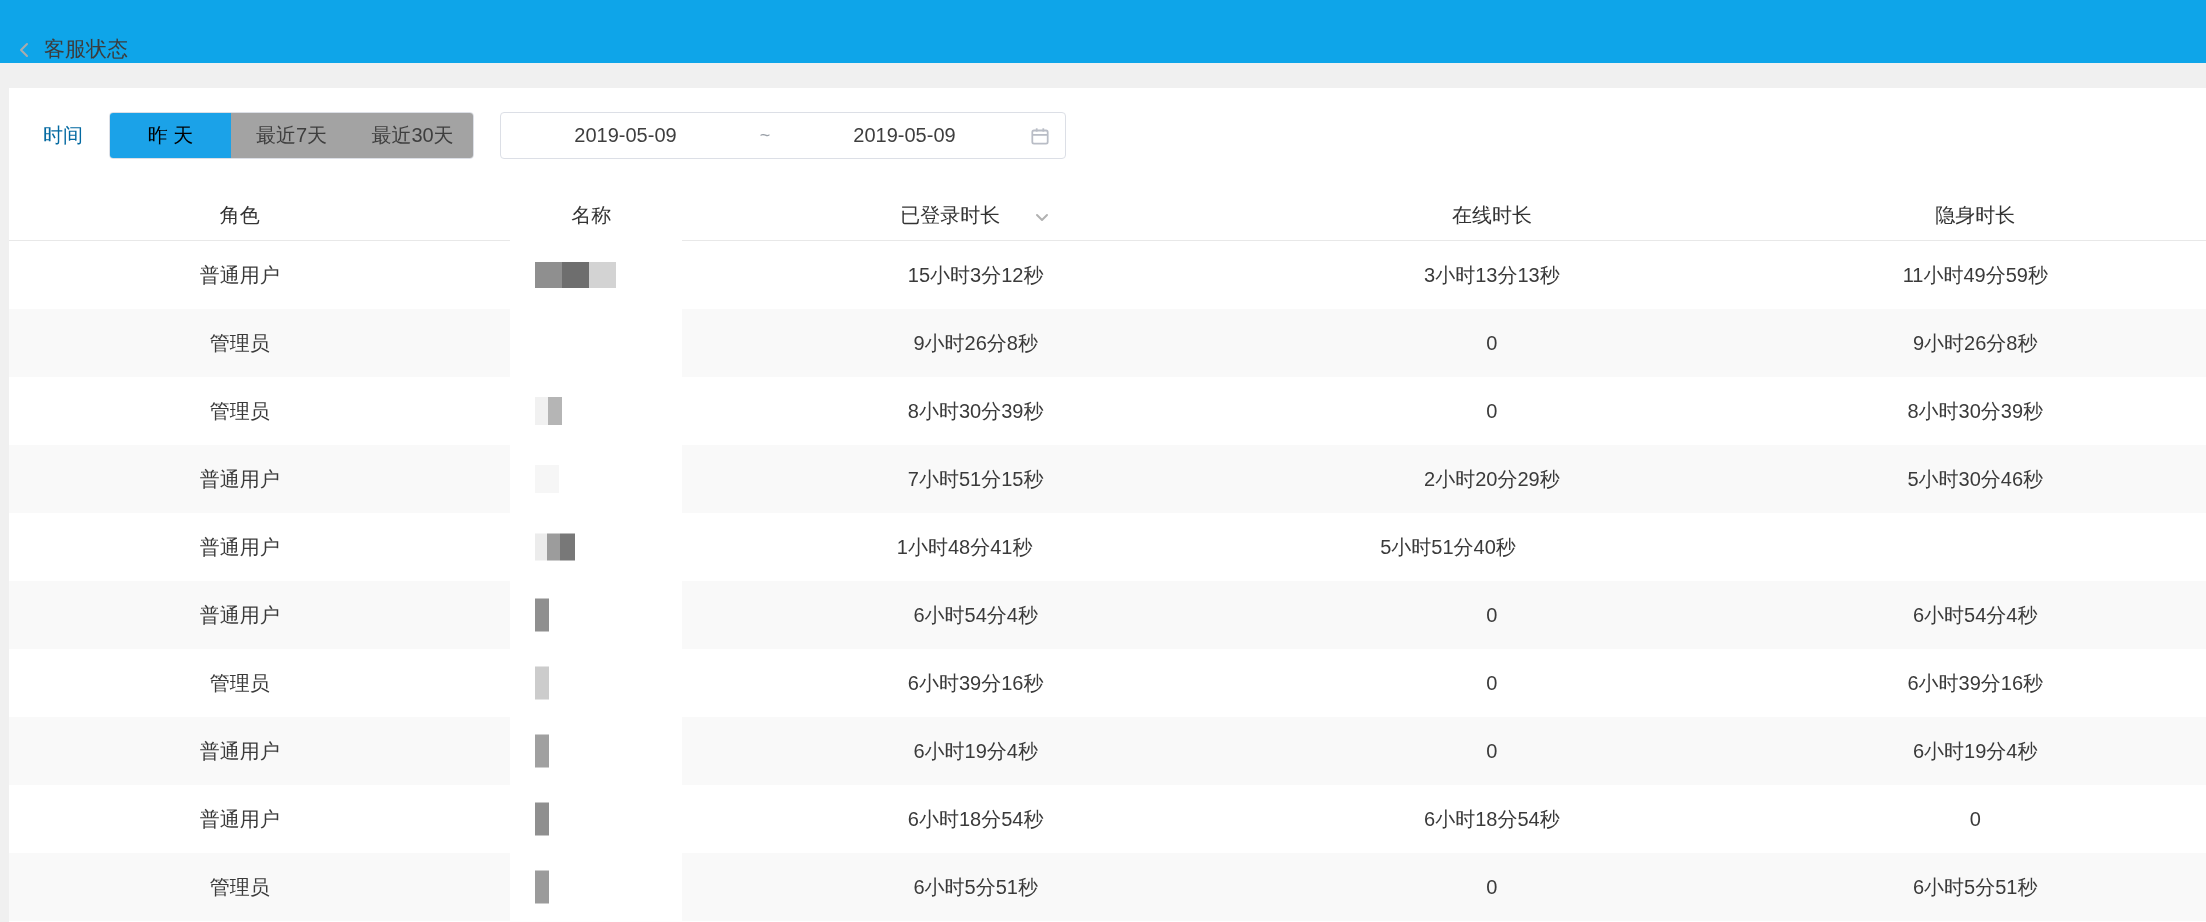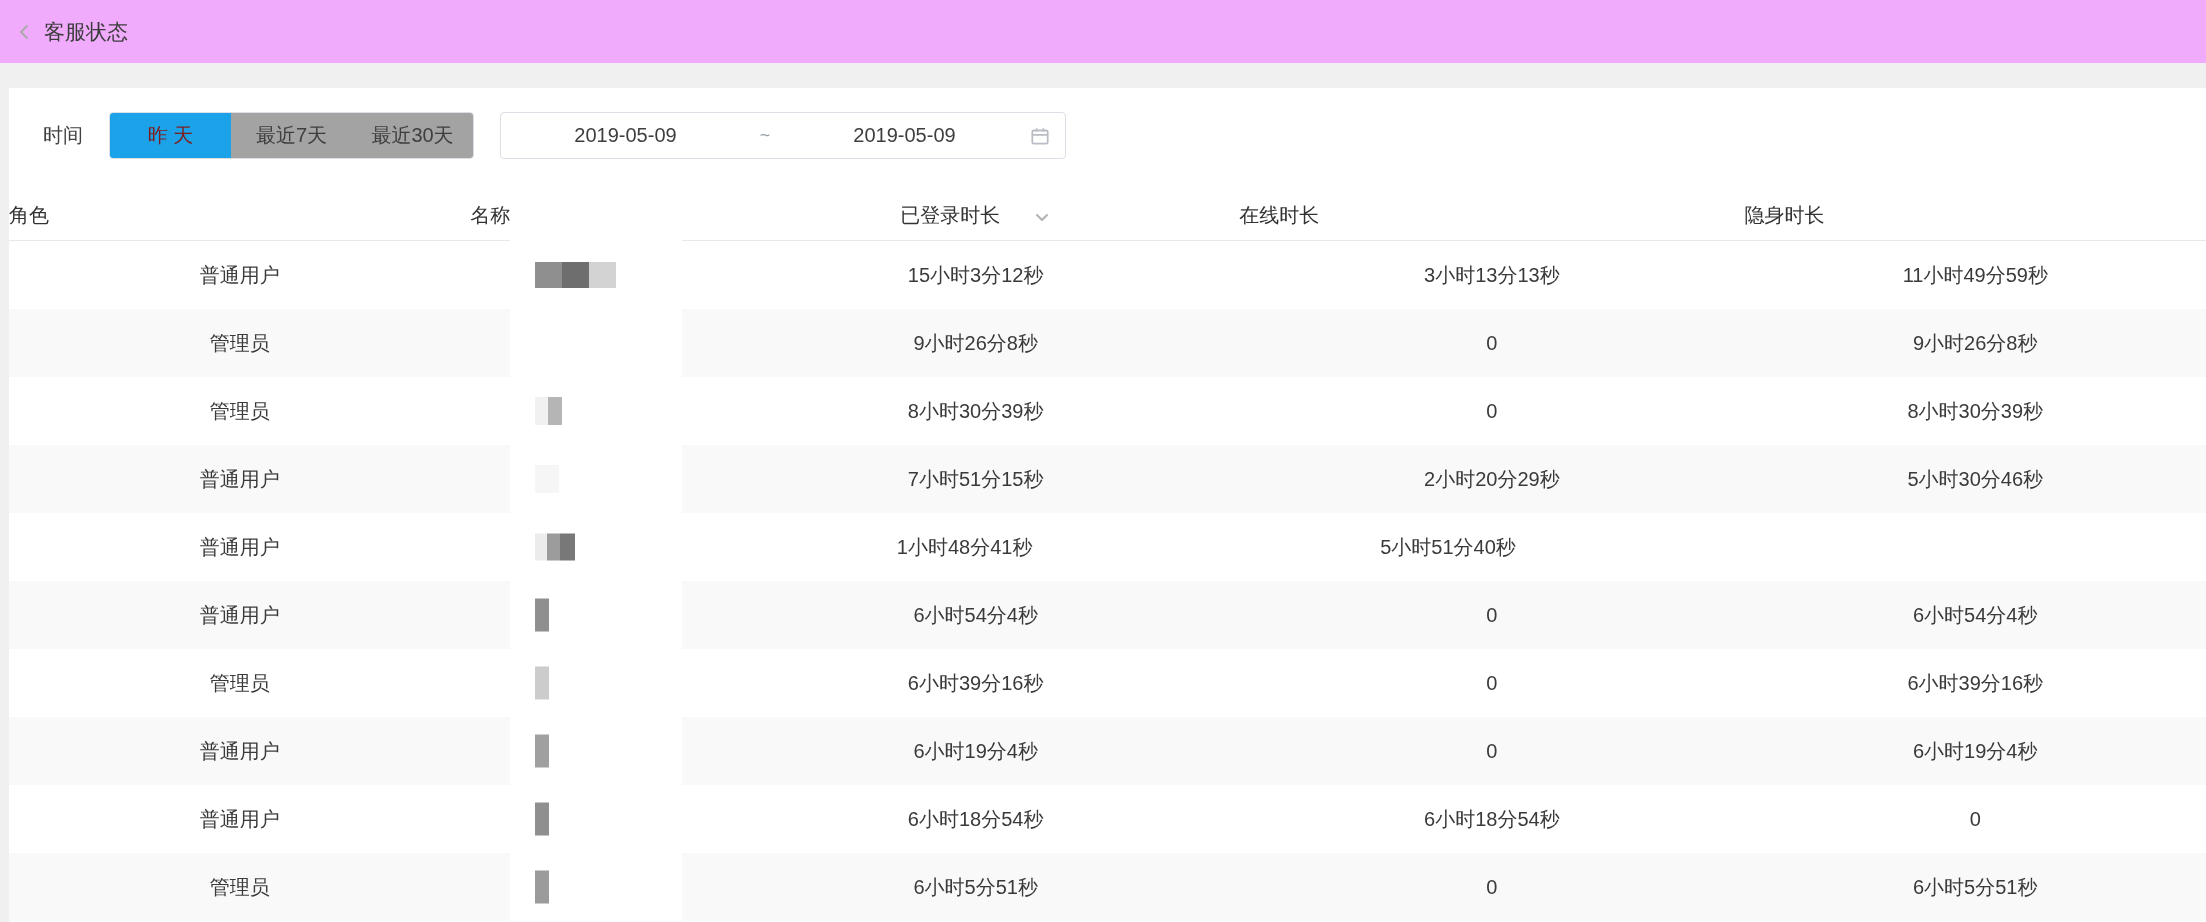--- a/index.html
+++ b/index.html
@@ -6,23 +6,23 @@
   html, body { width: 2206px; height: 922px; overflow: hidden; }
   body {
     background: #f0f0f0;
     font-family: "Liberation Sans", sans-serif;
     color: #3a3a3a;
   }
 
   
   .topbar {
     height: 63px;
-    background: #f0abfc;
-    display: flex;
-    align-items: center;
+    background: #0ea5e9;
+    display: flex;
+    align-items: flex-end;
     padding-left: 12px;
   }
   .back-btn {
     width: 26px; height: 26px;
     display: flex; align-items: center; justify-content: center;
     cursor: pointer;
   }
   .page-title {
     font-size: 21px;
     font-weight: 500;
@@ -42,21 +42,21 @@
 
   
   .filter-row {
     display: flex;
     align-items: center;
     margin-left: 34px;
     height: 47px;
   }
   .filter-label {
     font-size: 20px;
-    color: #404040;
+    color: #0369a1;
     margin-right: 26px;
   }
   .tab-group {
     display: flex;
     border: 1px solid #dcdfe6;
     border-radius: 4px;
     overflow: hidden;
     background: #ffffff;
     height: 47px;
   }
@@ -65,21 +65,21 @@
     height: 100%;
     border: none;
     background: #a3a3a3;
     font-family: "Liberation Sans", sans-serif;
     font-size: 20px;
     color: #3e3e3e;
     cursor: pointer;
   }
   .tab.selected {
     background: #1ba2e8;
-    color: #7f1d1d;
+    color: #000000;
   }
   .date-picker {
     margin-left: 26px;
     width: 566px;
     height: 47px;
     border: 1px solid #dcdfe6;
     border-radius: 4px;
     display: flex;
     align-items: center;
     background: #ffffff;
@@ -107,21 +107,21 @@
   
   .table { margin-top: 32px; }
   .thead {
     display: flex;
     height: 50px;
     align-items: center;
     border-bottom: 1px solid #e8e8e8;
     font-size: 20px;
     color: #333333;
   }
-  .th { }
+  .th { text-align: center; }
   .col-role      { width: 21%; }
   .col-name      { width: 11%; }
   .col-logged    { width: 24%; gap: 32px; }
   .col-online    { width: 23%; }
   .col-invisible { width: 21%; }
   .th.col-logged {
     display: flex;
     align-items: center;
     justify-content: center;
     cursor: pointer;

